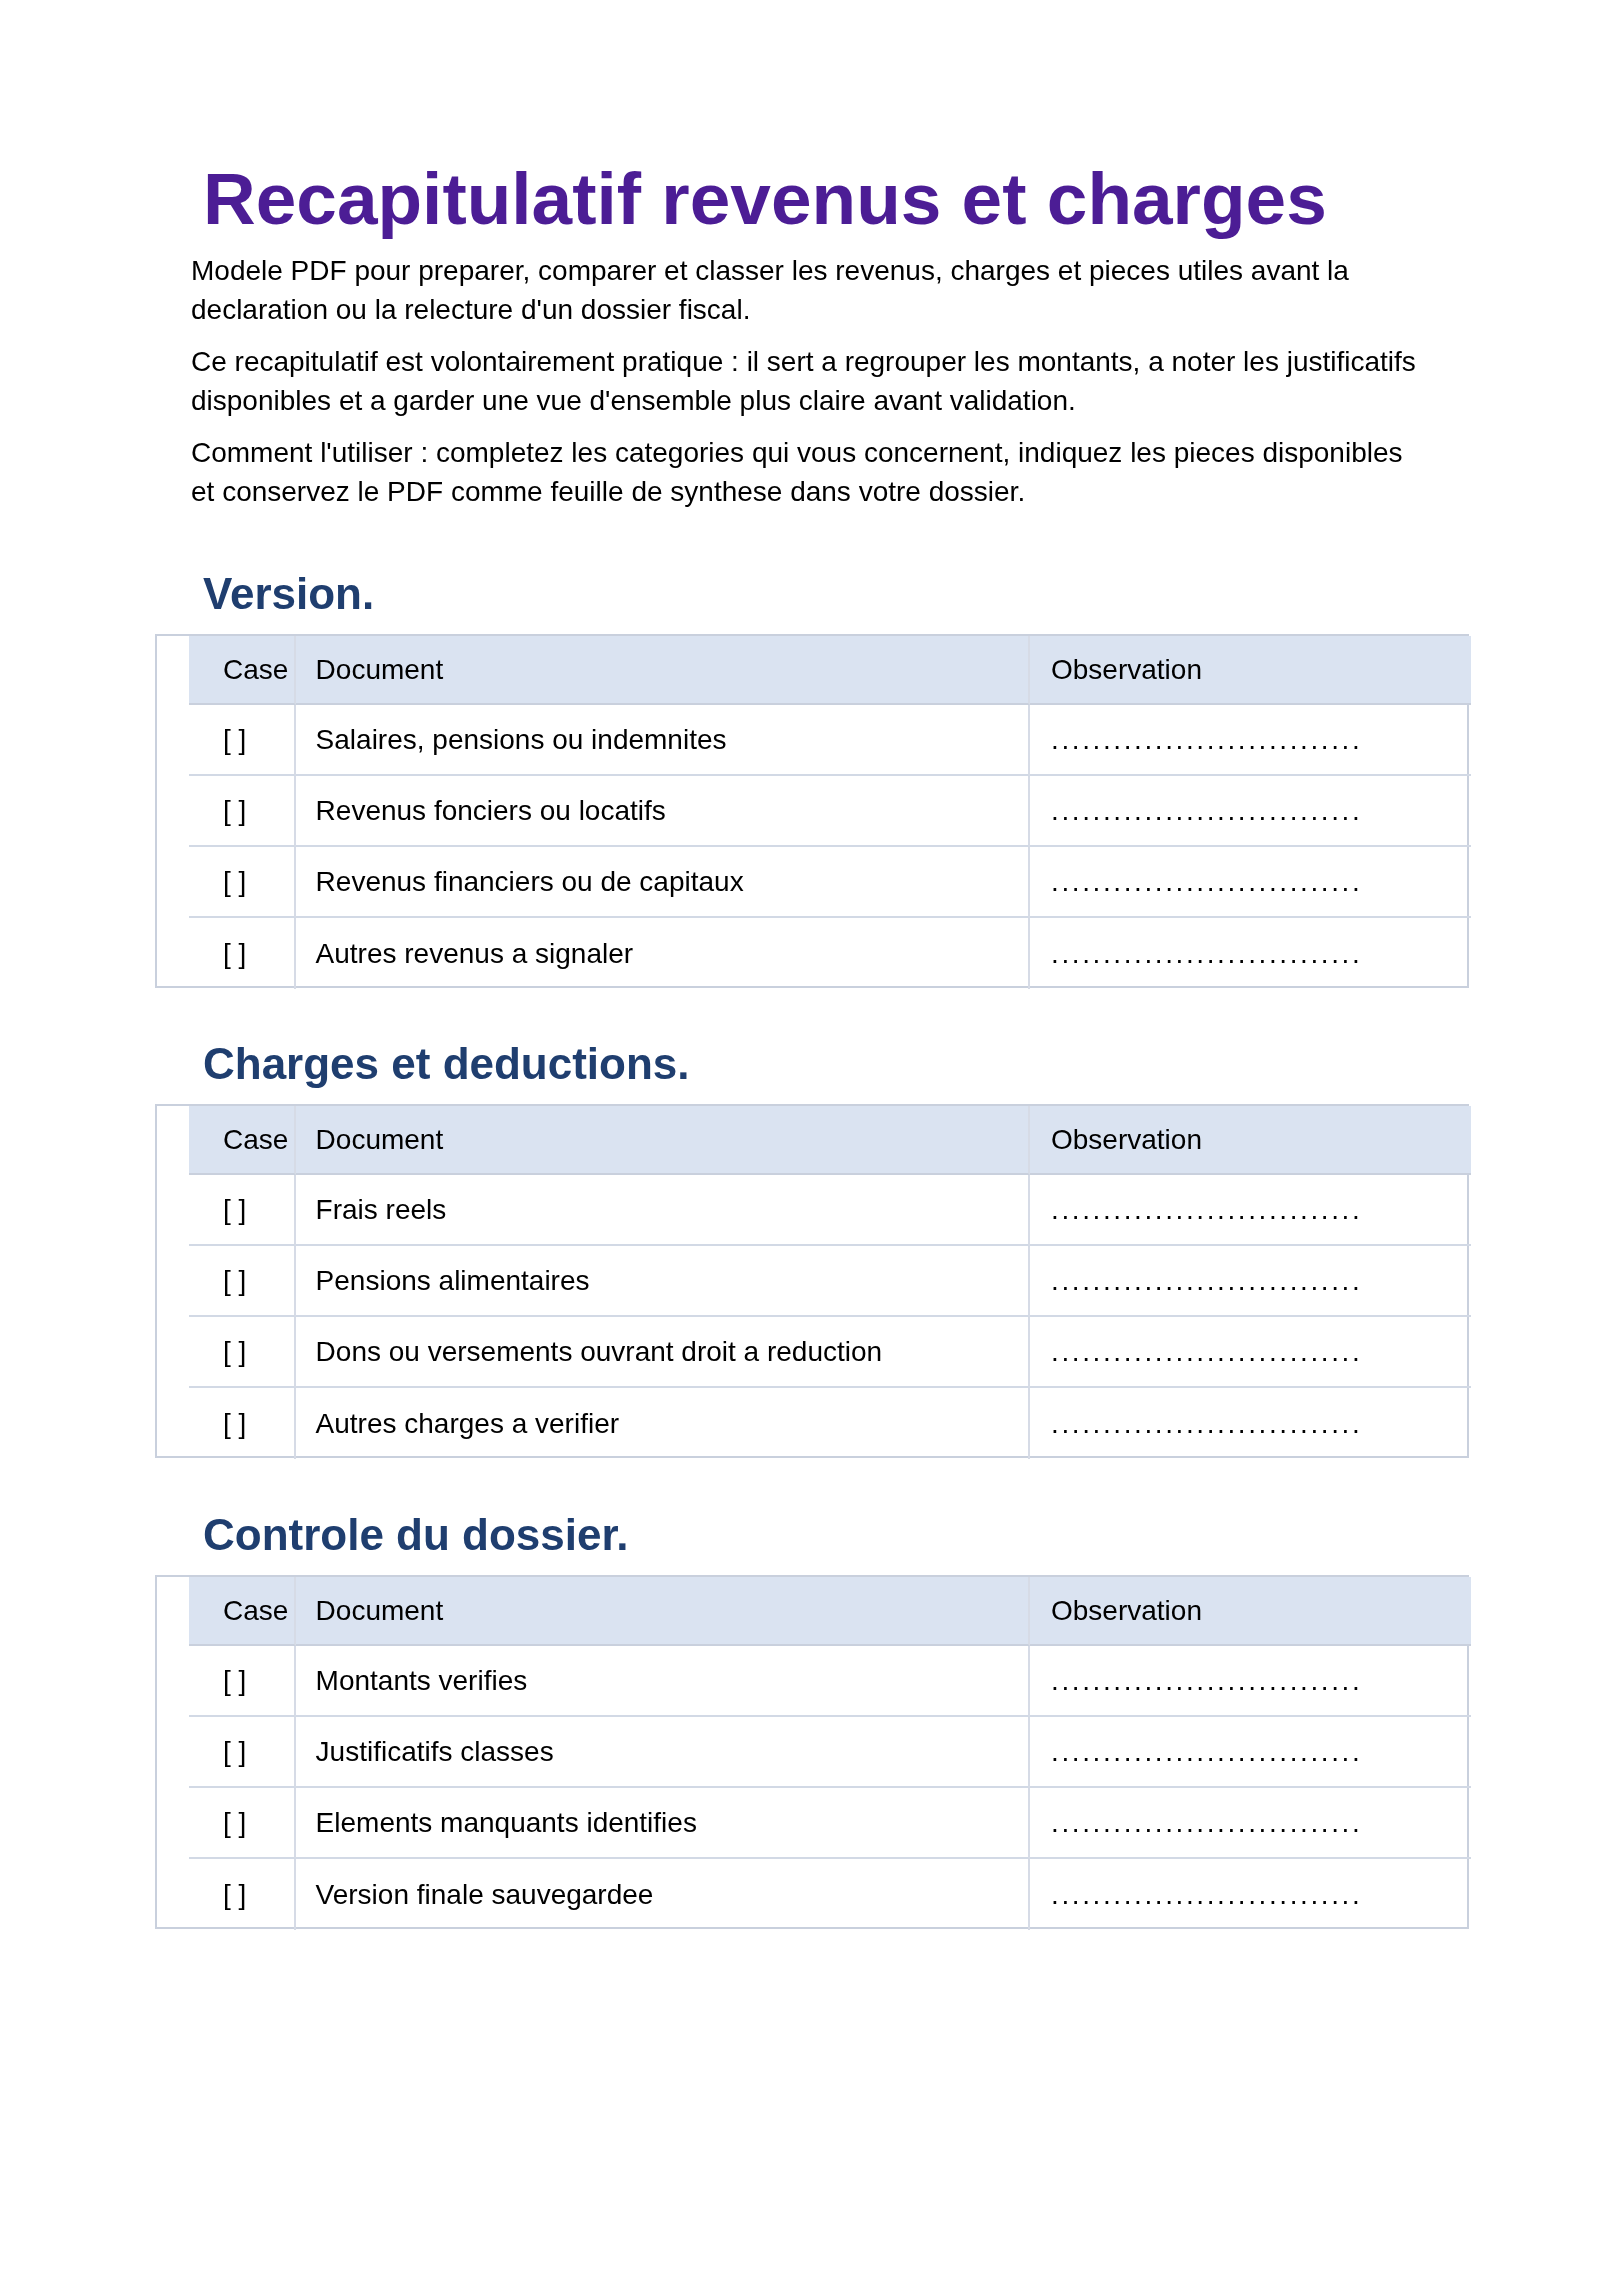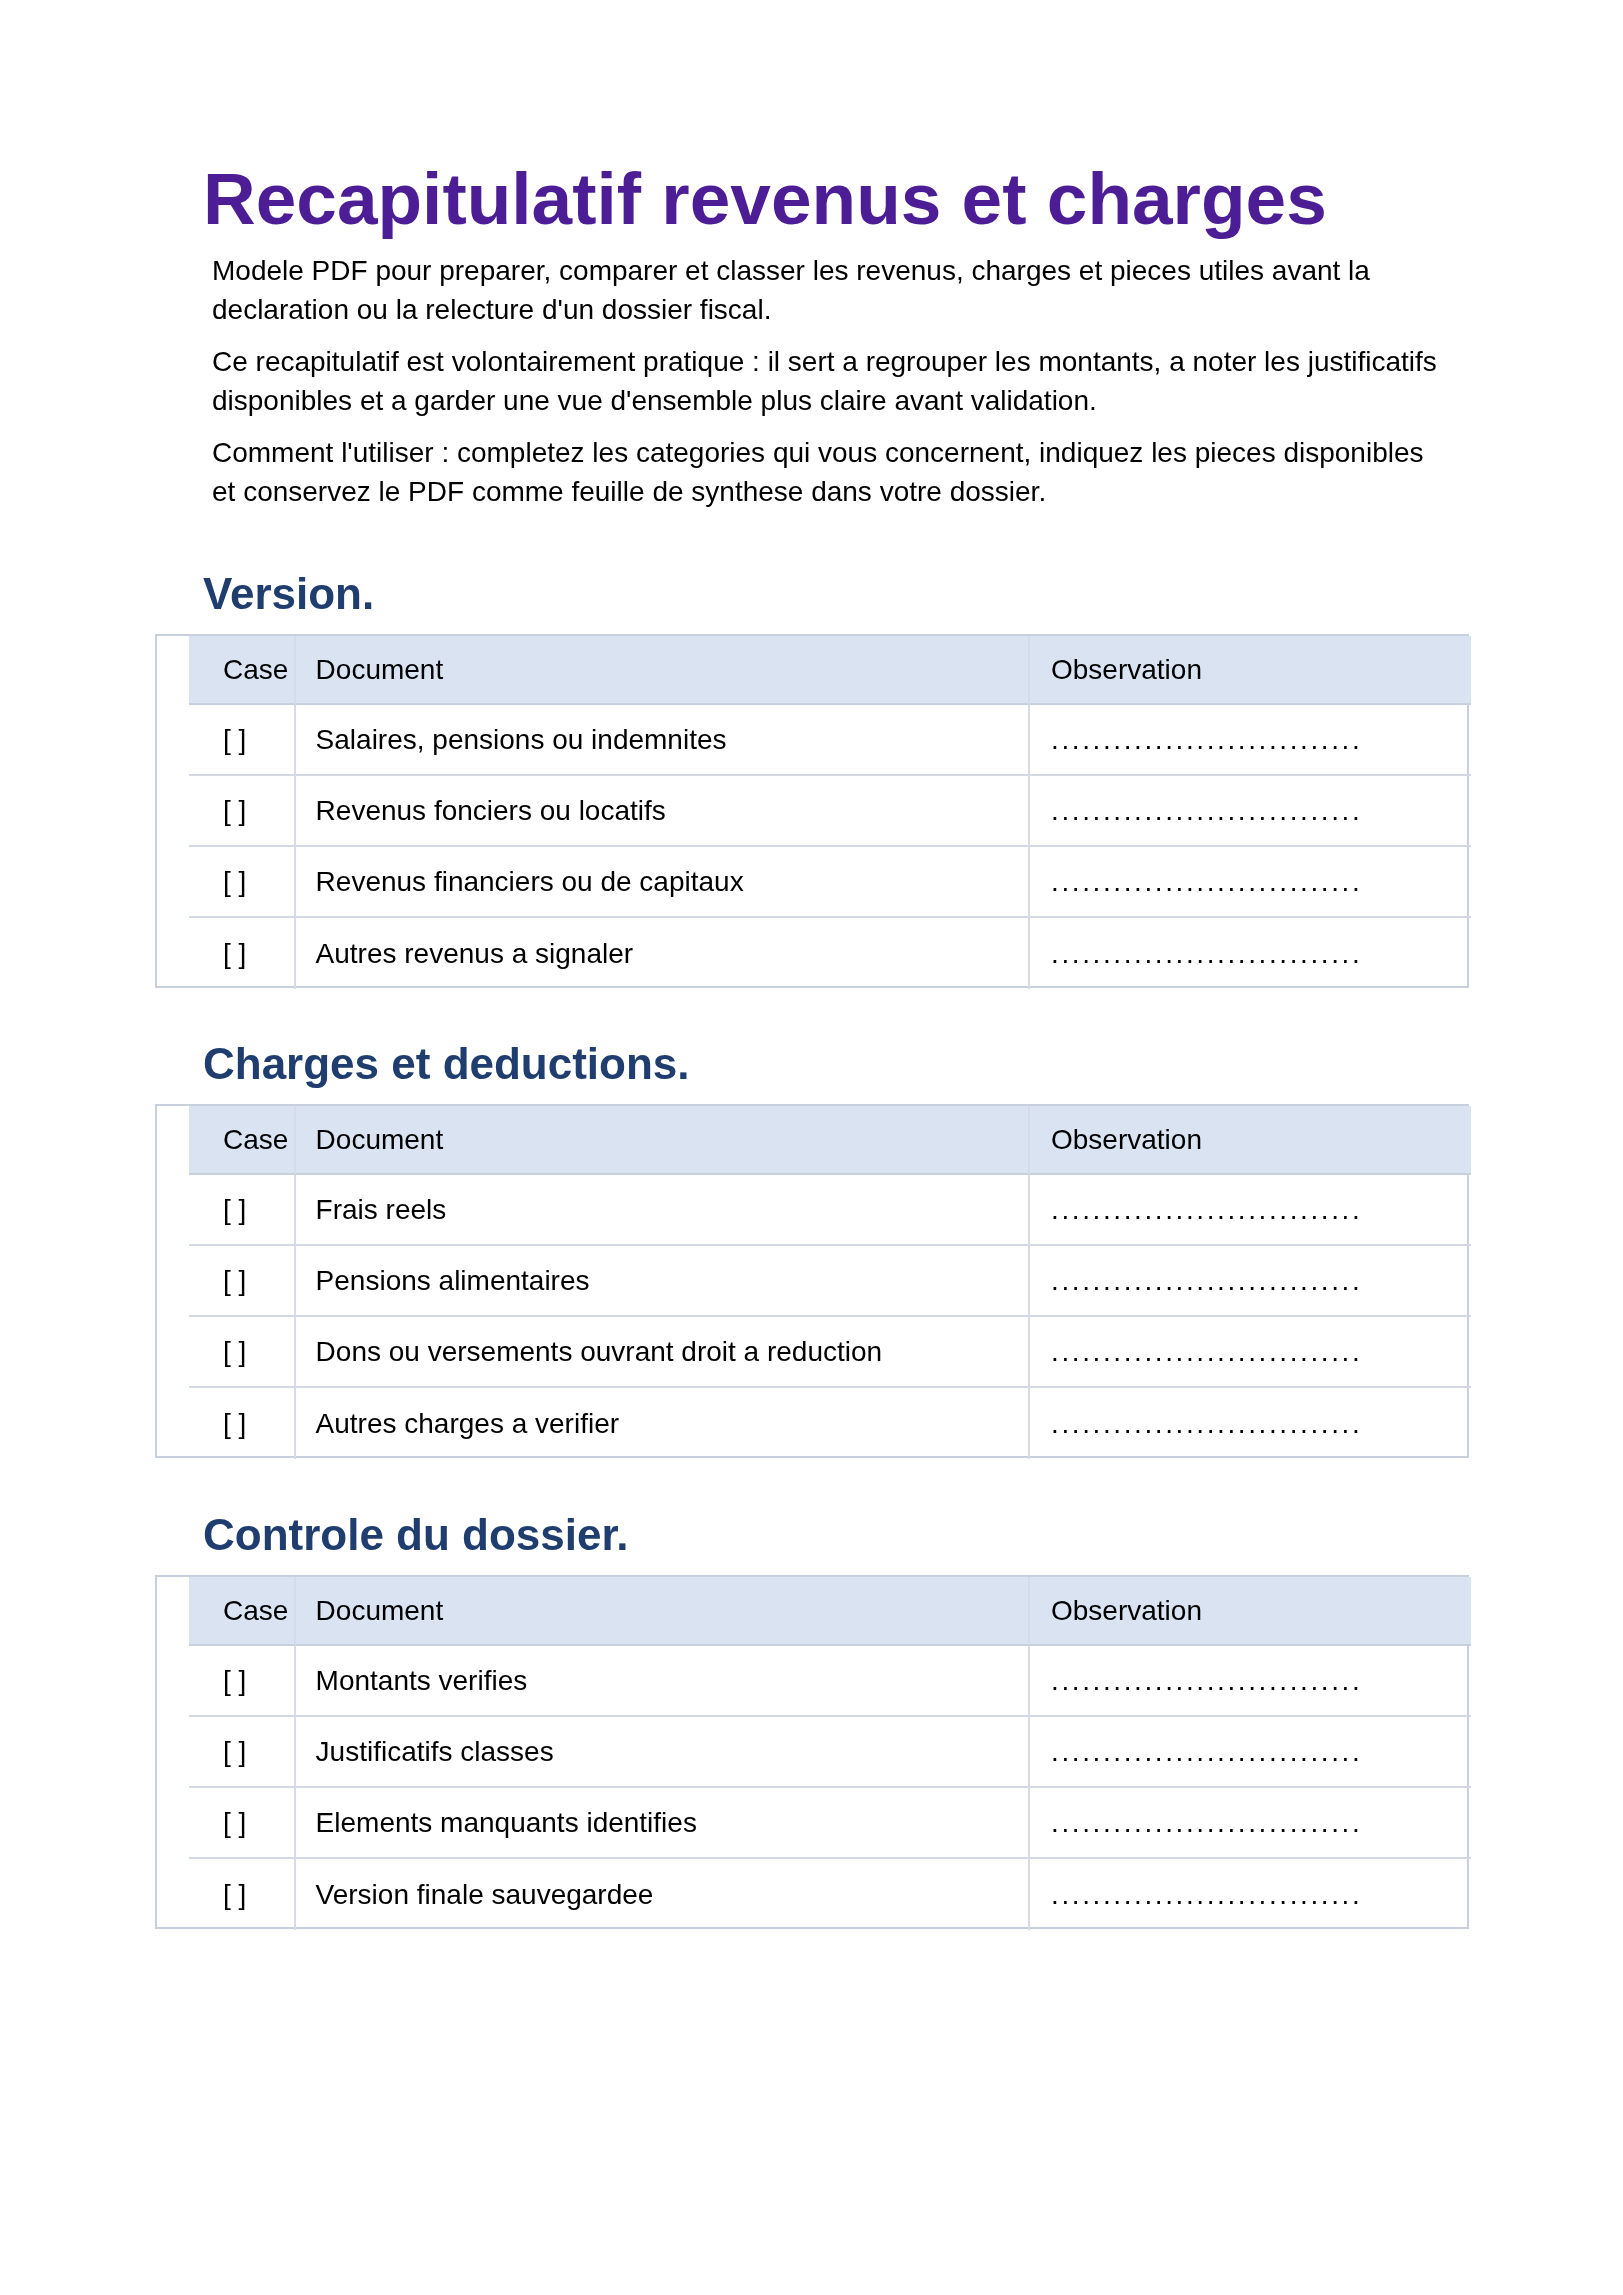--- a/index.html
+++ b/index.html
@@ -22,21 +22,21 @@
     top: 162px;
     margin: 0;
     font-size: 73px;
     line-height: 73px;
     font-weight: bold;
     color: #4c1d95;
     white-space: nowrap;
   }
   .intro {
     position: absolute;
-    left: 212px;
+    left: 191px;
     width: 1231px;
     margin: 0;
     font-size: 28px;
     line-height: 39px;
     color: #000000;
   }
   #para-1 { top: 251px; }
   #para-2 { top: 342px; }
   #para-3 { top: 433px; }
   .section-heading {

